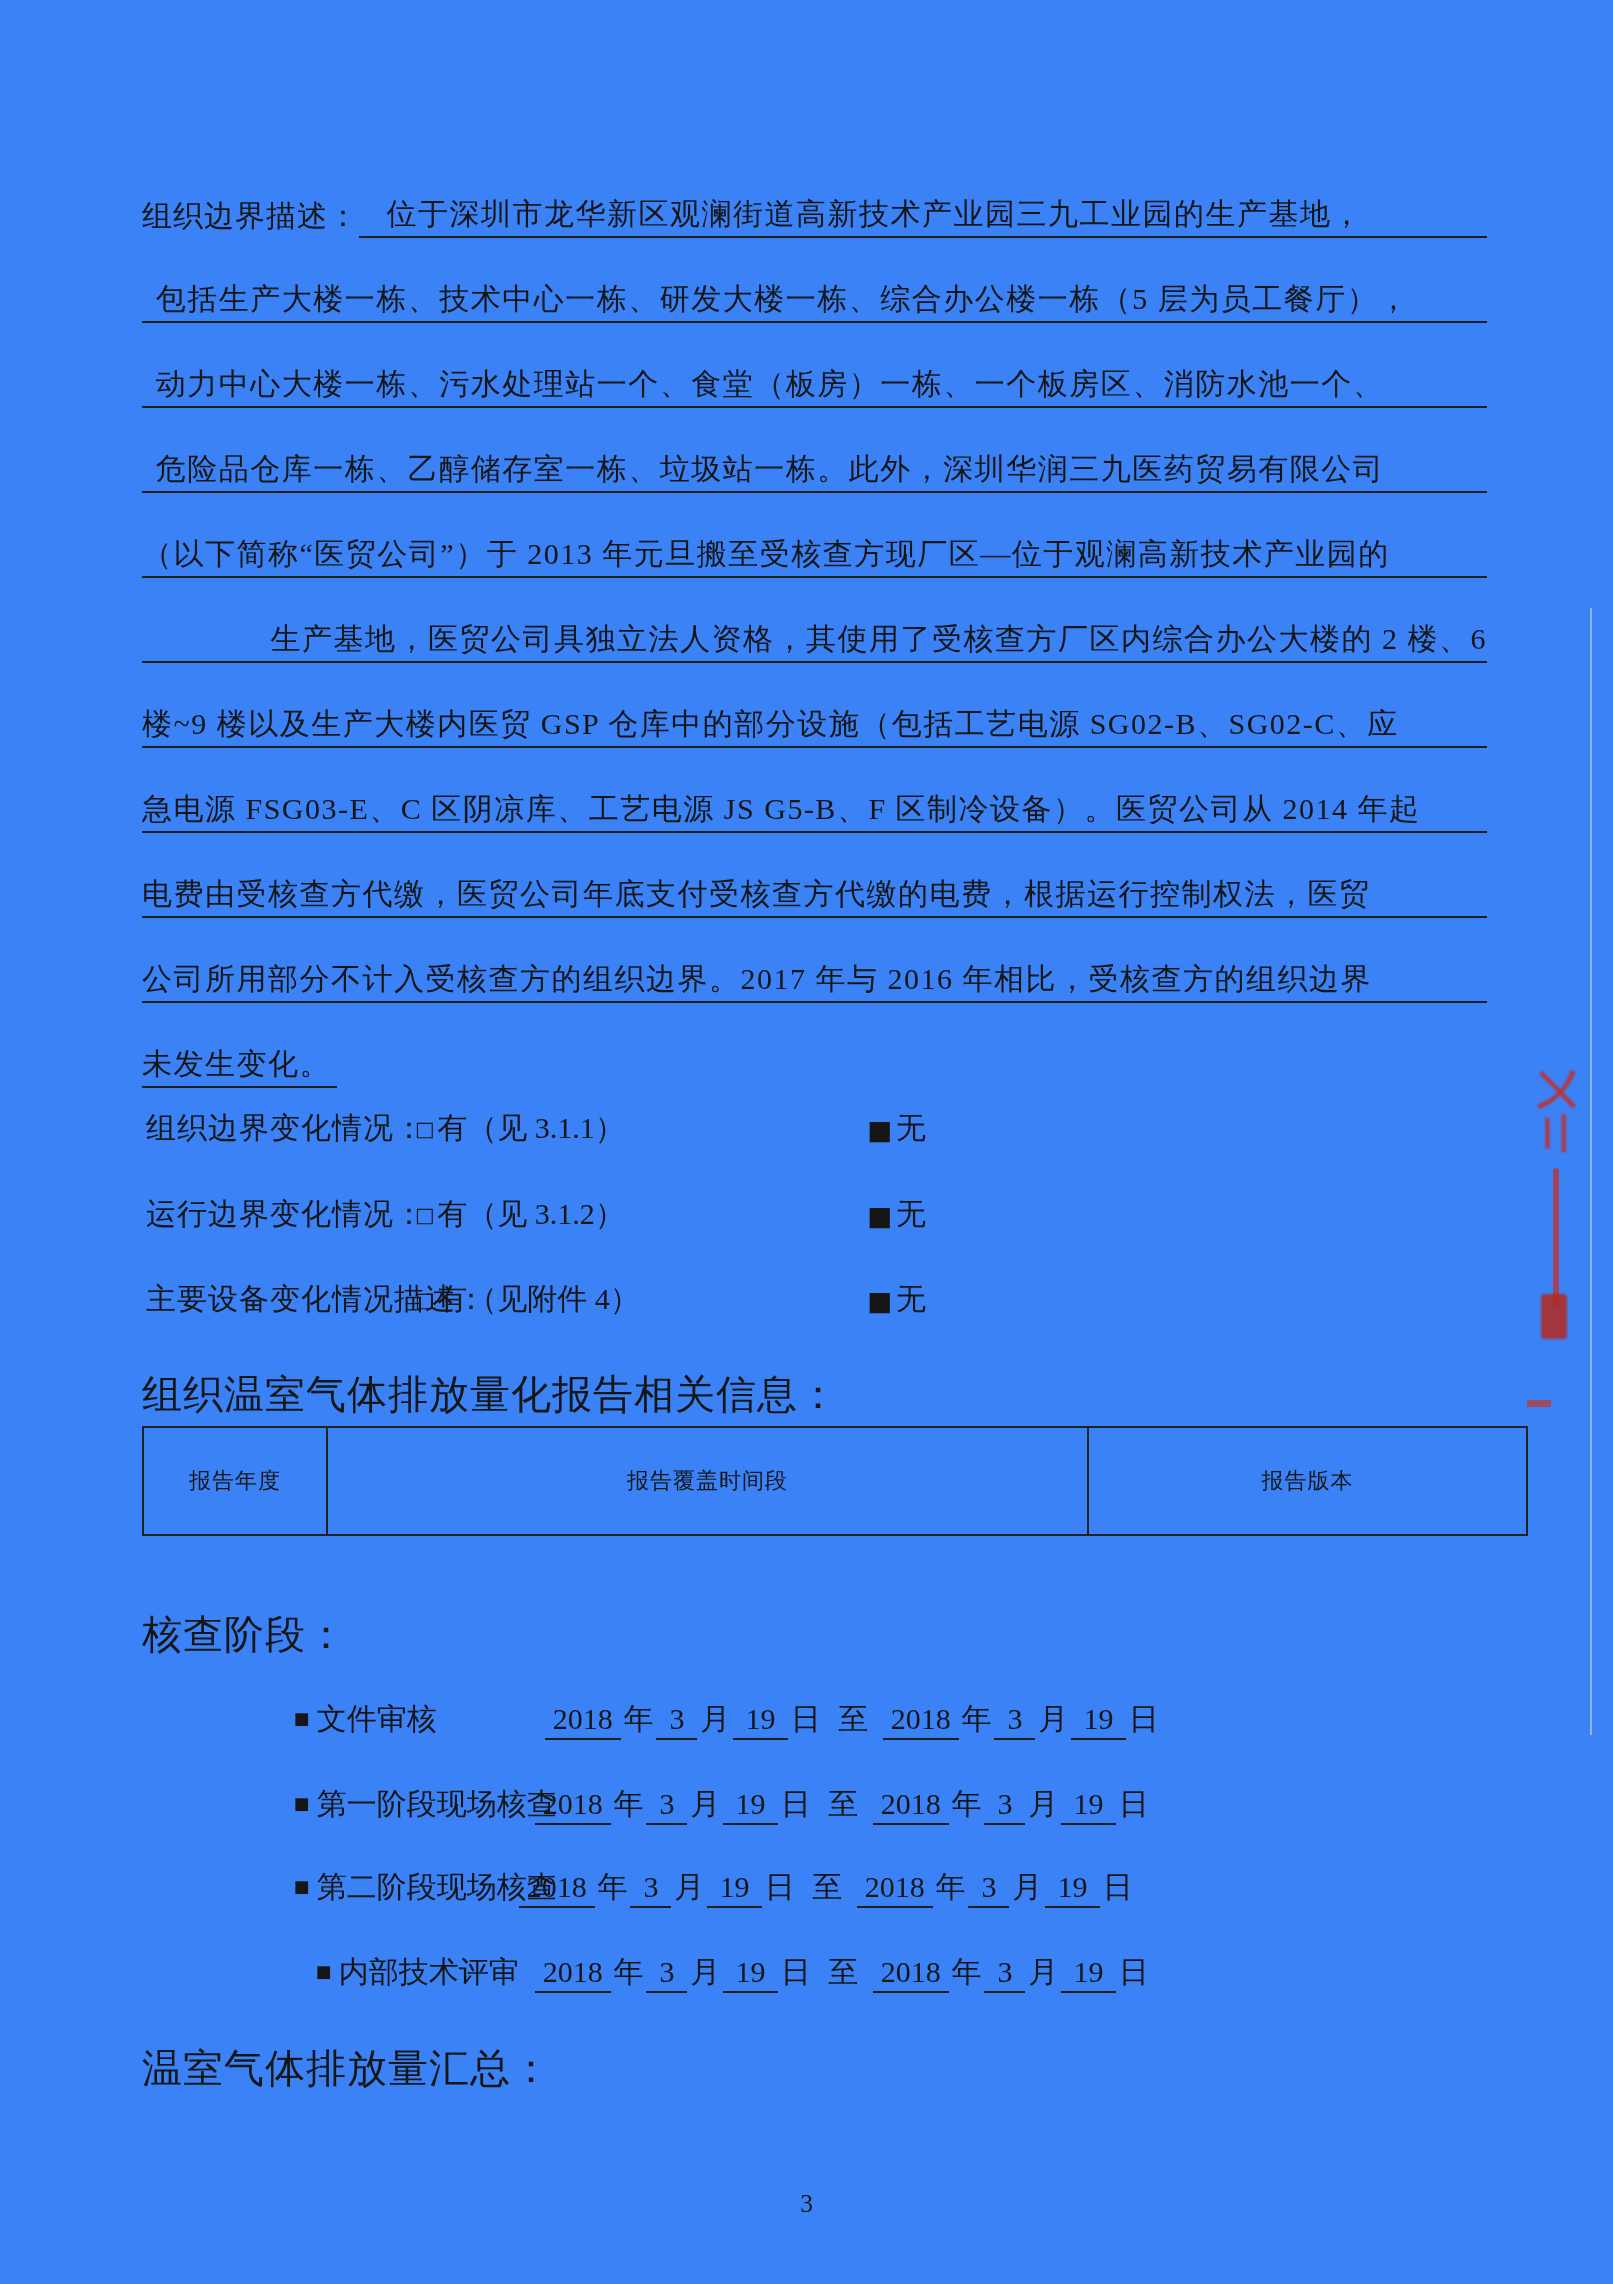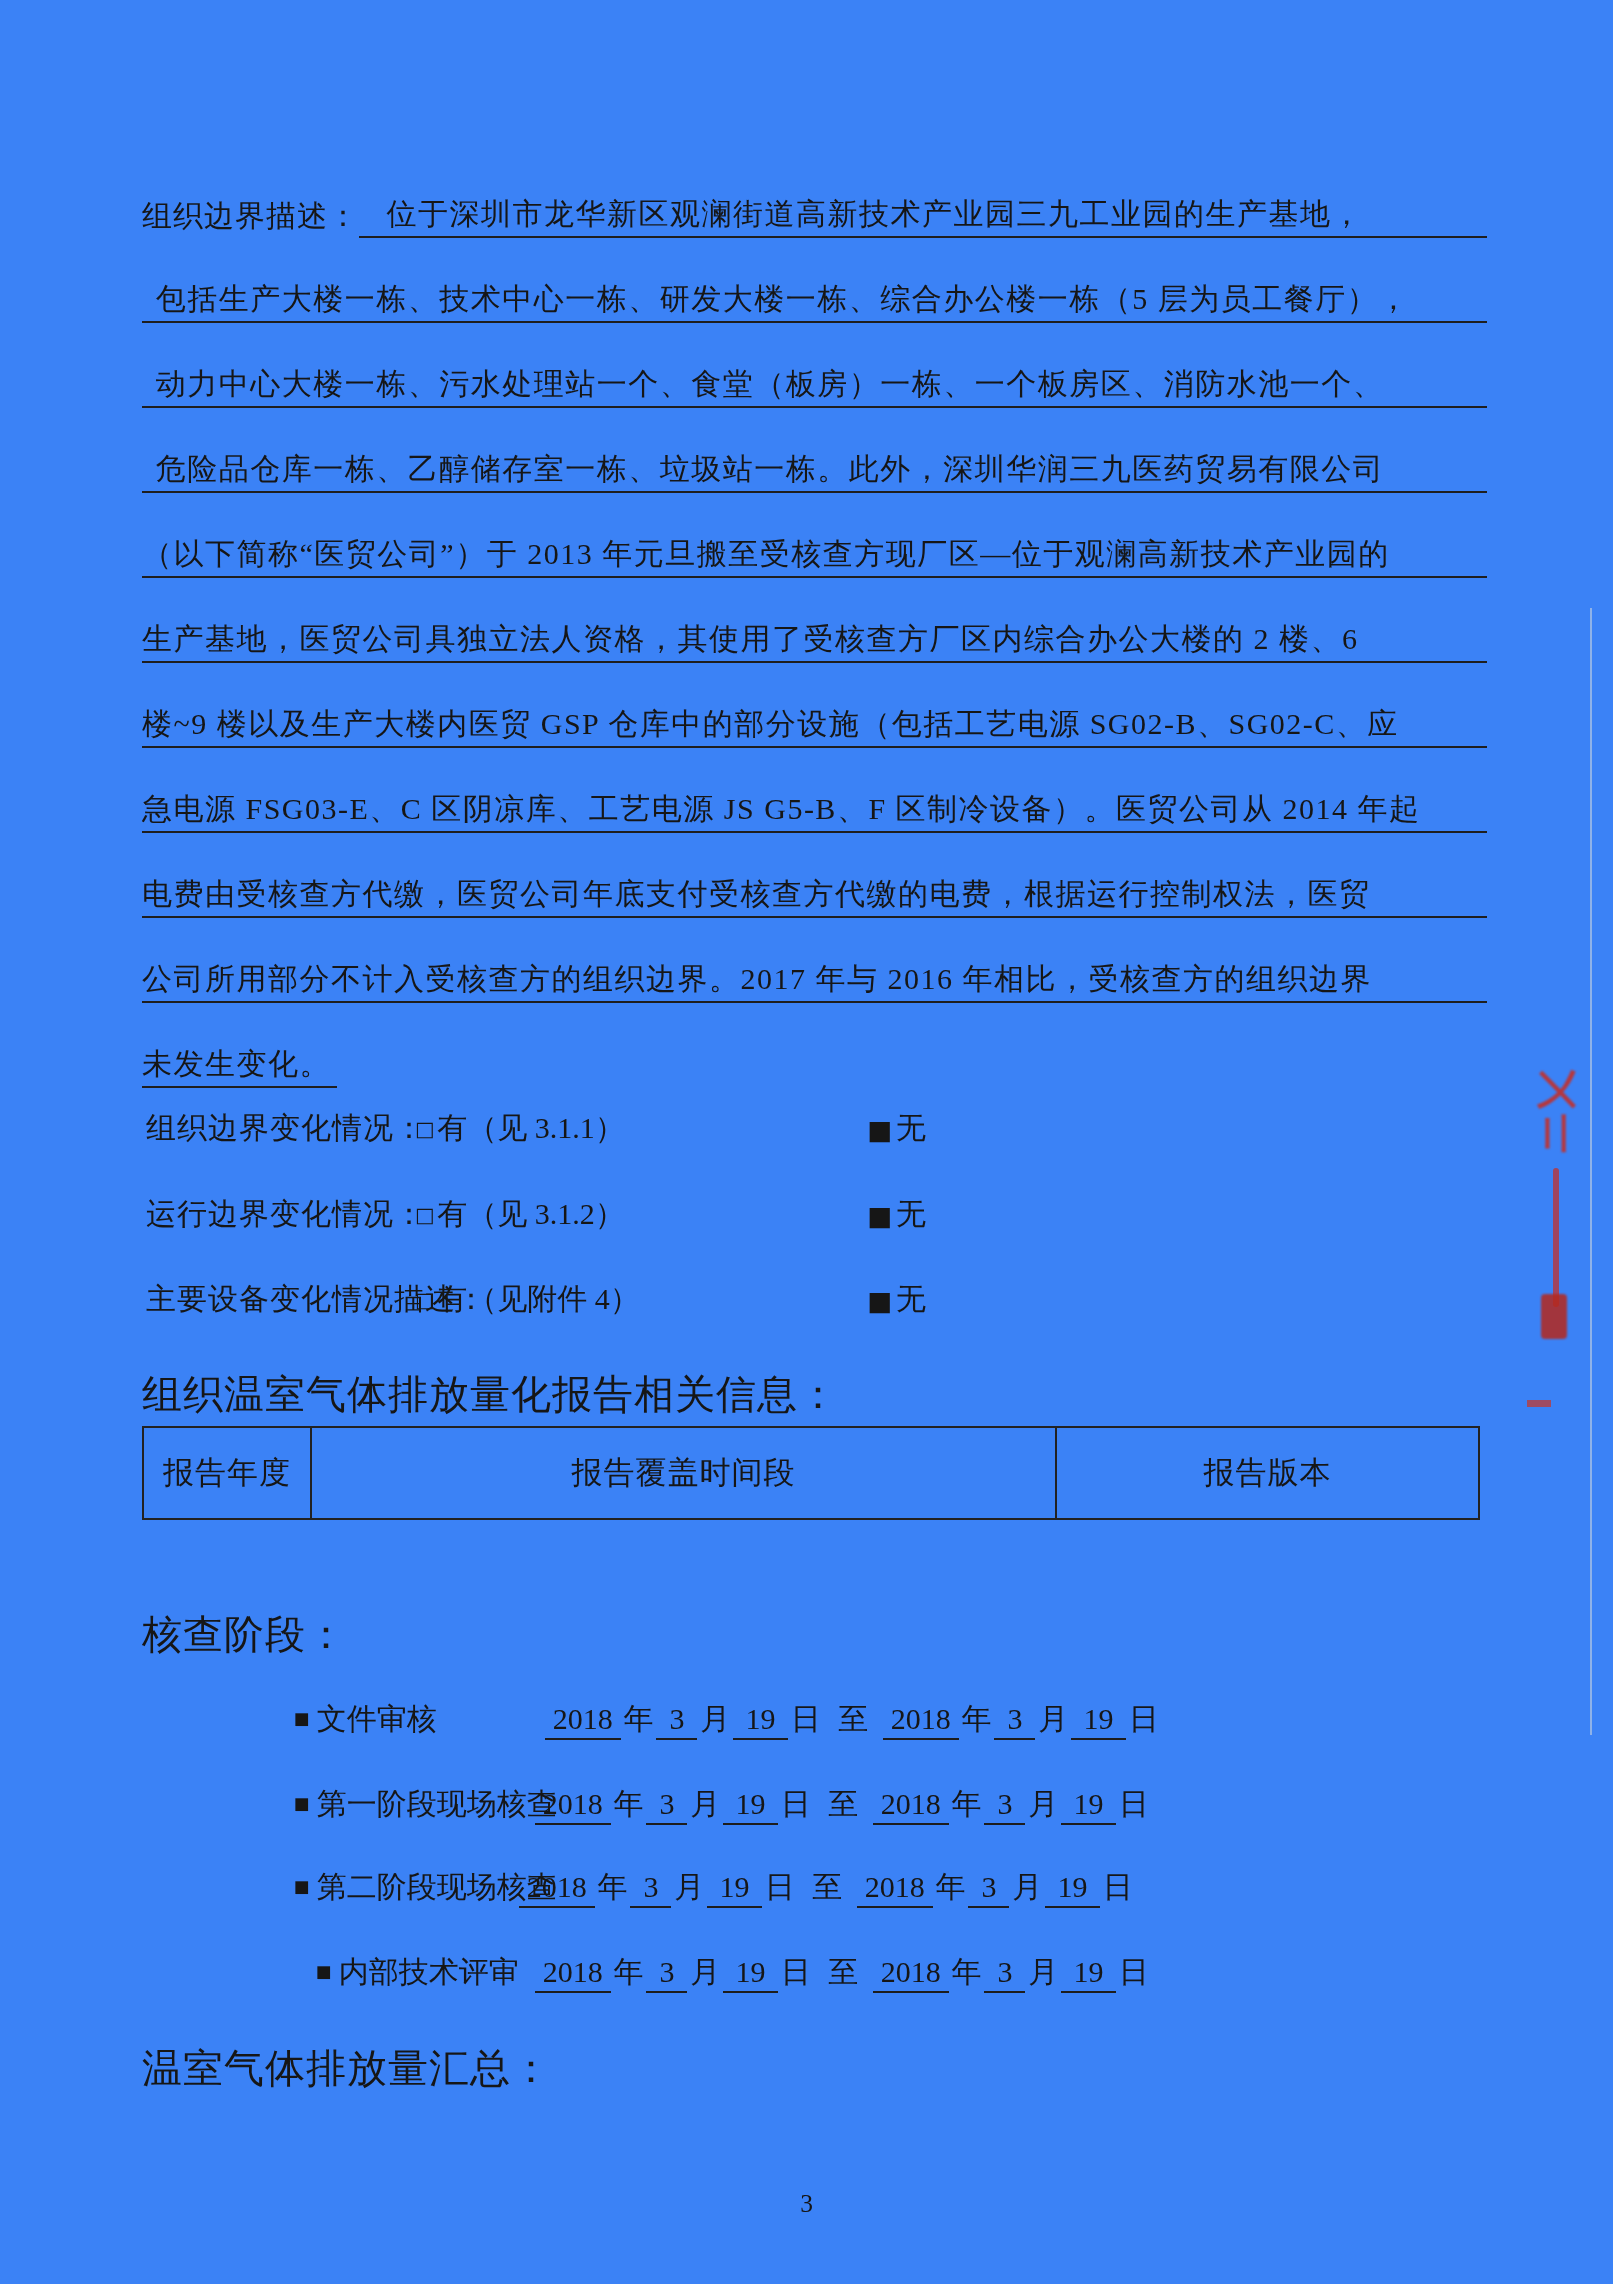--- a/index.html
+++ b/index.html
@@ -45,22 +45,22 @@
   
   .sec-title{position:absolute;left:142px;font-size:40px;letter-spacing:1px;white-space:nowrap;}
   
   .rep-table{
     position:absolute;left:142px;top:1426px;
     border-collapse:collapse;table-layout:fixed;
   }
   .rep-table td{
     border:2px solid #222;
     text-align:center;vertical-align:middle;
-    font-size:31px;letter-spacing:1px;
-    padding:8px;
+    font-size:22px;letter-spacing:1px;
+    padding:16px;
   }
   .rep-table .c1{width:150px;}
   .rep-table .c2{width:727px;}
   .rep-table .c3{width:405px;}
   .rep-table .hrow td{height:74px;}
   .rep-table .drow td{height:78px;}
   
   .stage-row{position:absolute;left:0;width:1613px;height:47px;font-size:30px;white-space:nowrap;}
   .stage-label-wrap{position:absolute;}
   .bullet{font-size:16.7px;vertical-align:4.9px;margin-right:6.9px;font-family:"DejaVu Sans",sans-serif;}
@@ -103,21 +103,21 @@
     <div class="para-line">
       <span class="u-full">动力中心大楼一栋、污水处理站一个、食堂（板房）一栋、一个板房区、消防水池一个、</span>
     </div>
     <div class="para-line">
       <span class="u-full">危险品仓库一栋、乙醇储存室一栋、垃圾站一栋。此外，深圳华润三九医药贸易有限公司</span>
     </div>
     <div class="para-line">
       <span class="u-full" style="padding-left:0;">（以下简称“医贸公司”）于 2013 年元旦搬至受核查方现厂区—位于观澜高新技术产业园的</span>
     </div>
     <div class="para-line">
-      <span class="u-full" style="padding-left:0;">生产基地，医贸公司具独立法人资格，其使用了受核查方厂区内综合办公大楼的 2 楼、6</span>
+      <span class="u-full" style="padding-left:0;text-align:right;">生产基地，医贸公司具独立法人资格，其使用了受核查方厂区内综合办公大楼的 2 楼、6</span>
     </div>
     <div class="para-line">
       <span class="u-full" style="padding-left:0;">楼~9 楼以及生产大楼内医贸 GSP 仓库中的部分设施（包括工艺电源 SG02-B、SG02-C、应</span>
     </div>
     <div class="para-line">
       <span class="u-full" style="padding-left:0;">急电源 FSG03-E、C 区阴凉库、工艺电源 JS G5-B、F 区制冷设备）。医贸公司从 2014 年起</span>
     </div>
     <div class="para-line">
       <span class="u-full" style="padding-left:0;">电费由受核查方代缴，医贸公司年底支付受核查方代缴的电费，根据运行控制权法，医贸</span>
     </div>

